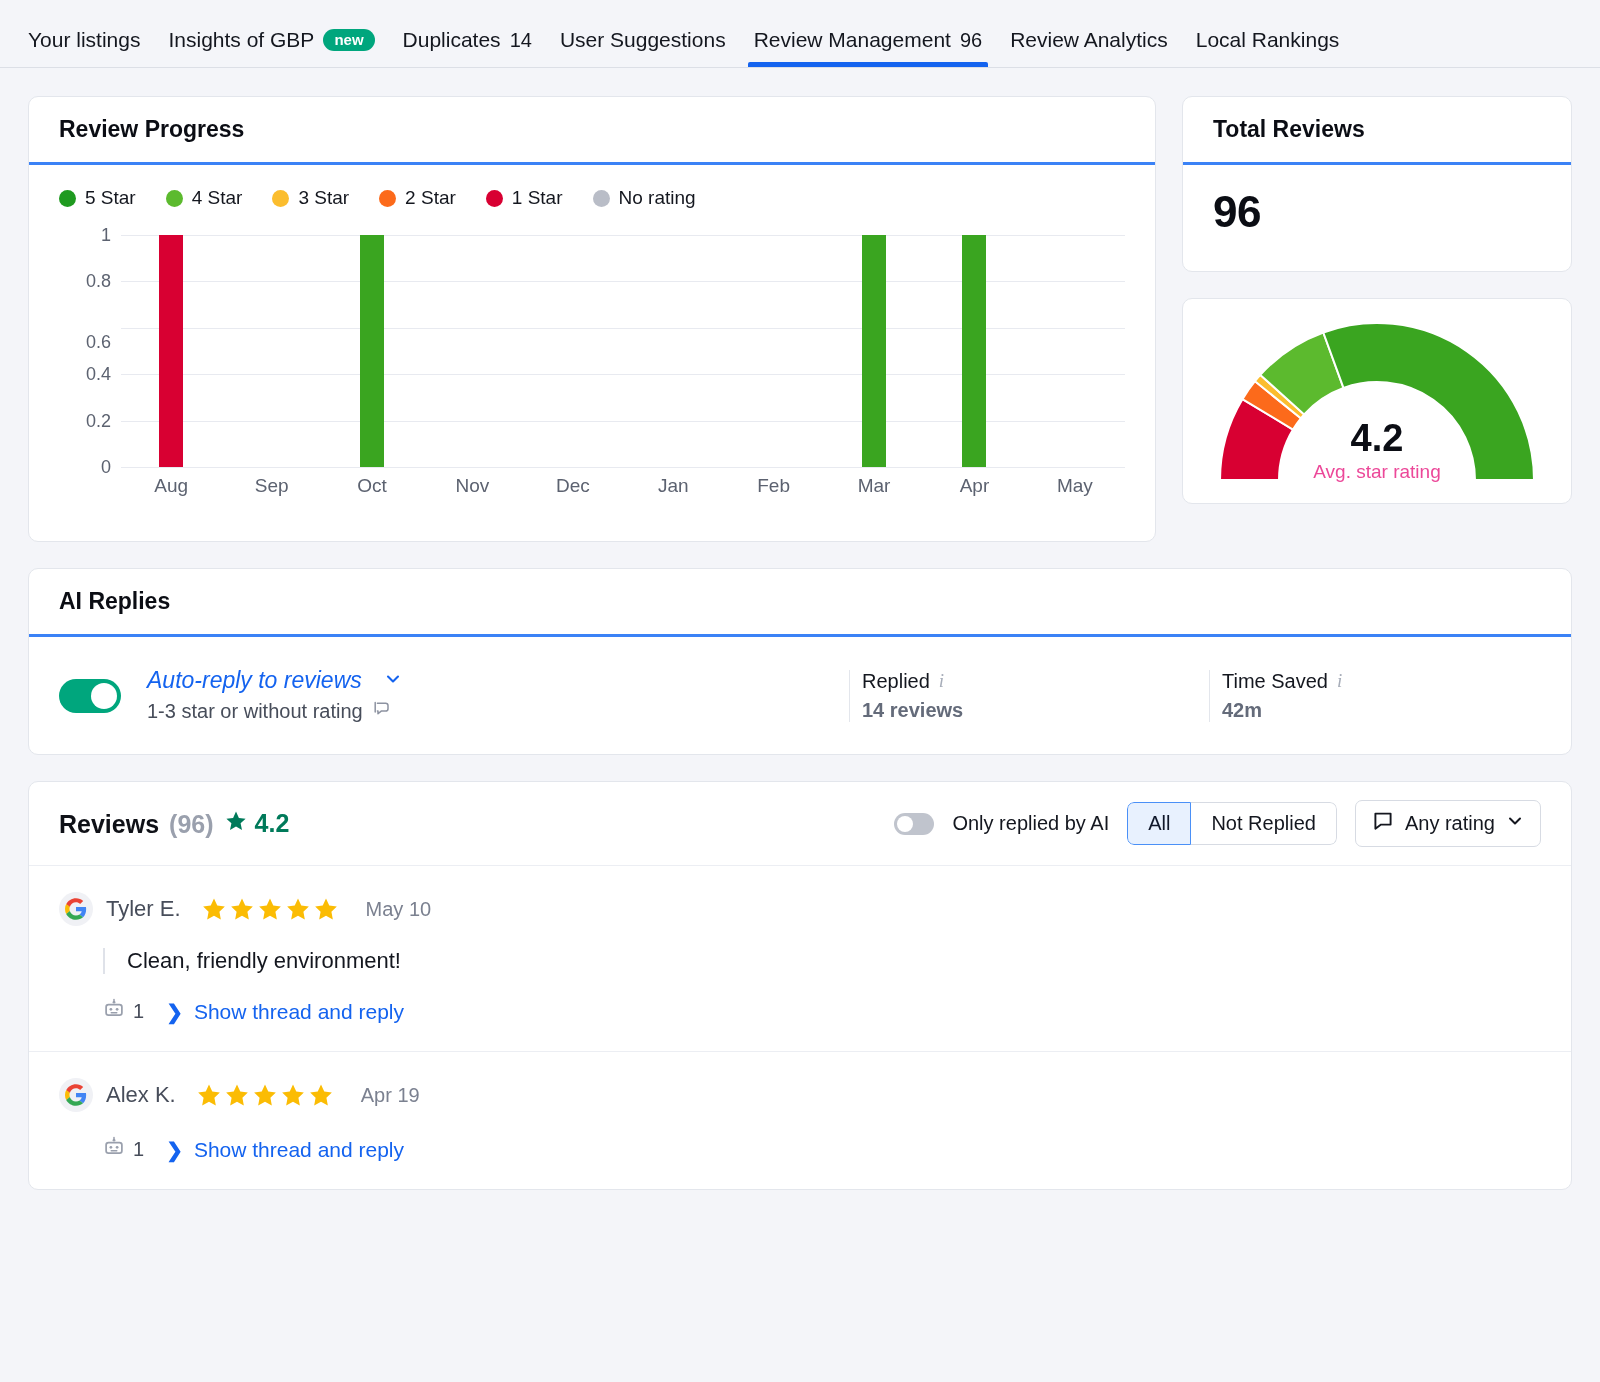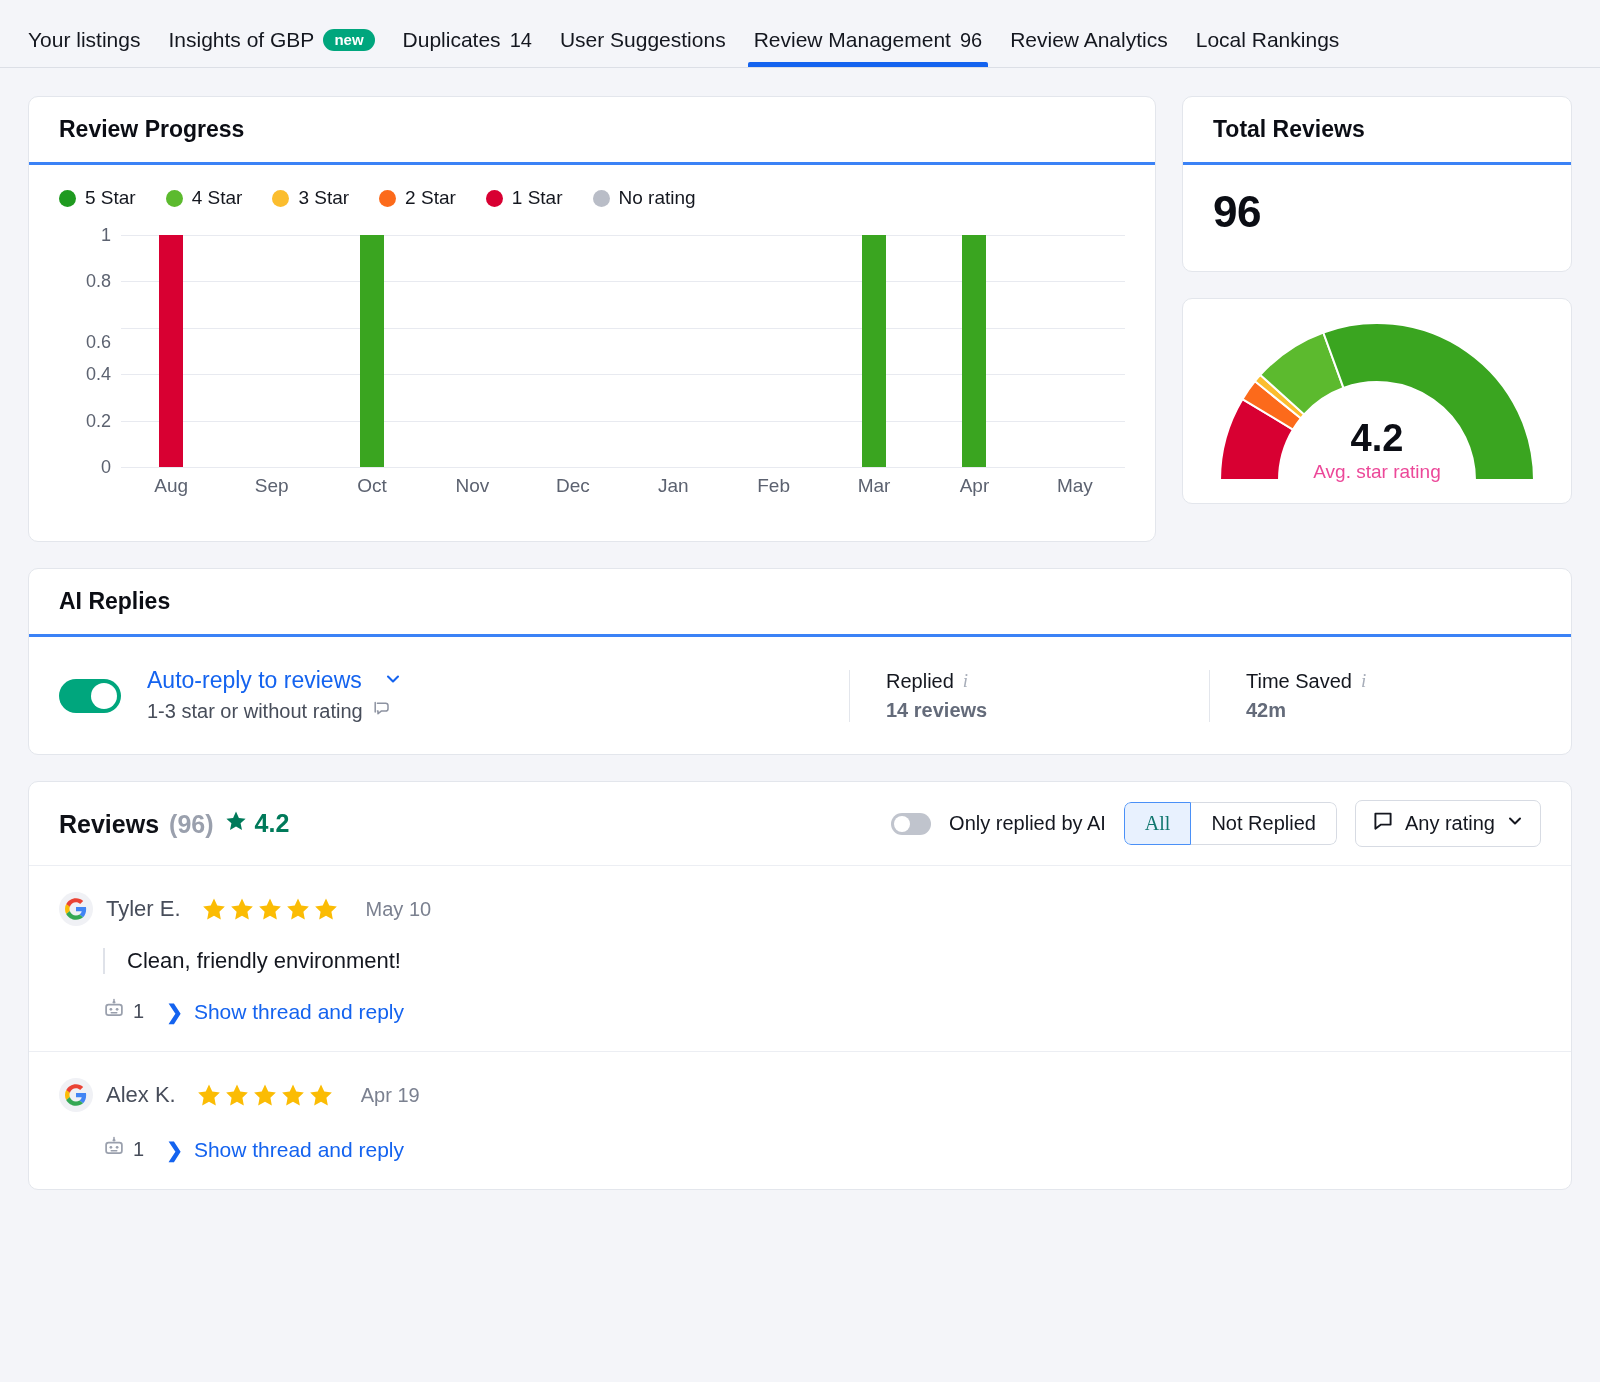--- a/index.html
+++ b/index.html
@@ -122,24 +122,24 @@
   .ai-left { display: flex; align-items: center; gap: 26px; flex: 0 0 790px; }
   .toggle {
     width: 62px; height: 34px; border-radius: 17px; background: #00a67d;
     position: relative; cursor: pointer; flex: 0 0 auto;
   }
   .toggle .knob {
     position: absolute; top: 4px; right: 4px; width: 26px; height: 26px;
     border-radius: 50%; background: #fff;
   }
   .ai-link {
-    font-size: 23px; color: #1463ef; display: flex; align-items: center; gap: 22px; cursor: pointer;
+    font-size: 23px; color: #1463ef; display: flex; align-items: center; gap: 22px; cursor: pointer; font-style: italic;
   }
   .ai-sub { font-size: 20px; color: #474d5a; display: flex; align-items: center; gap: 9px; margin-top: 5px; }
-  .stat { padding-left: 36px; border-left: 1px solid #e3e6ec; min-width: 360px; }
+  .stat { padding-left: 12px; border-left: 1px solid #e3e6ec; min-width: 360px; }
   .stat-label { font-size: 20px; color: #14171f; display: flex; align-items: center; gap: 9px; }
   .stat-value { font-size: 20px; font-weight: 700; color: #646b7a; margin-top: 6px; }
   .info-i { font-size: 19px; color: #a7adb9; font-style: italic; font-family: "Liberation Serif", serif; }
 
   
   .reviews-card { margin-top: 26px; }
   .reviews-head {
     display: flex; align-items: center; justify-content: space-between;
     padding: 18px 30px; border-bottom: 1px solid #eceef3;
   }
@@ -150,21 +150,21 @@
   .toggle-sm { width: 40px; height: 22px; border-radius: 11px; background: #c0c4cd; position: relative; cursor: pointer; }
   .toggle-sm .knob { position: absolute; top: 3px; left: 3px; width: 16px; height: 16px; border-radius: 50%; background: #fff; }
   .ctrl-label { font-size: 20px; color: #14171f; }
   .segmented { display: flex; border-radius: 7px; overflow: hidden; }
   .seg {
     font-size: 20px; padding: 9px 20px; background: #fff; border: 1px solid #d7dbe3;
     cursor: pointer; color: #14171f; white-space: nowrap;
   }
   .seg:first-child { border-radius: 7px 0 0 7px; }
   .seg:last-child { border-radius: 0 7px 7px 0; border-left: none; }
-  .seg.active { background: #e8f1fe; border-color: #4a90f7; color: #0f766e; position: relative; z-index: 1; font-family: Liberation Serif, serif; }
+  .seg.active { background: #e8f1fe; border-color: #4a90f7; color: #0f172a; position: relative; z-index: 1; }
   .dropdown {
     display: flex; align-items: center; gap: 11px;
     border: 1px solid #d7dbe3; border-radius: 7px; padding: 9px 16px;
     font-size: 20px; cursor: pointer; background: #fff; color: #14171f;
   }
 
   .review {
     padding: 26px 30px 26px 30px;
     border-bottom: 1px solid #eceef3;
   }

